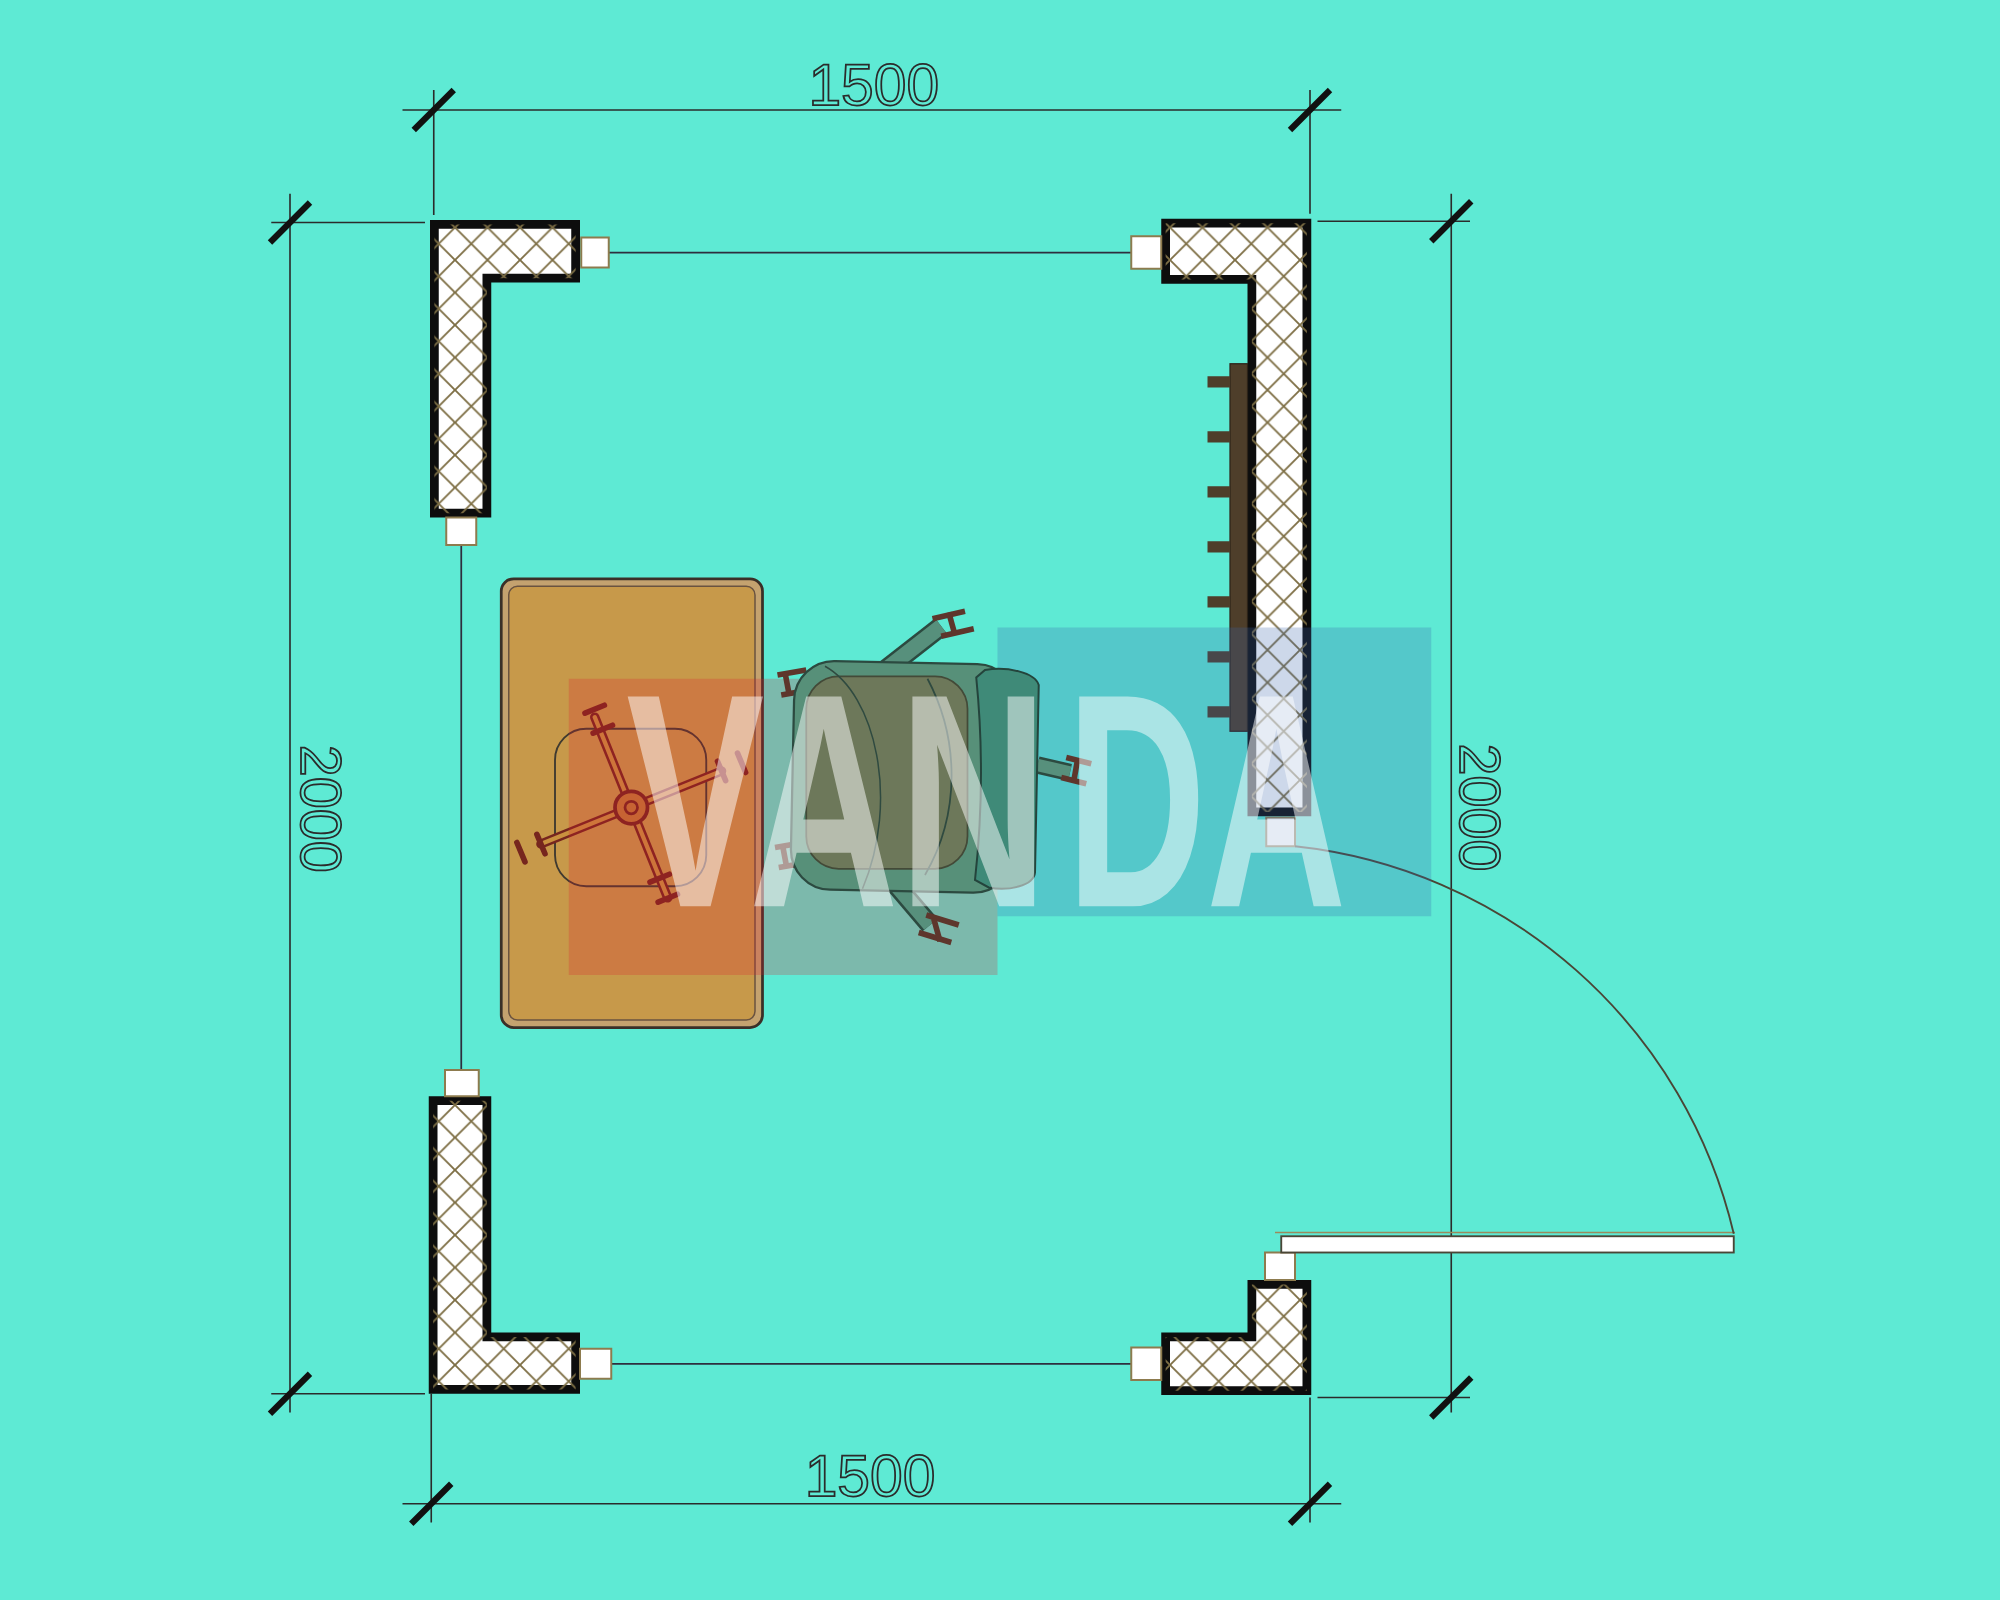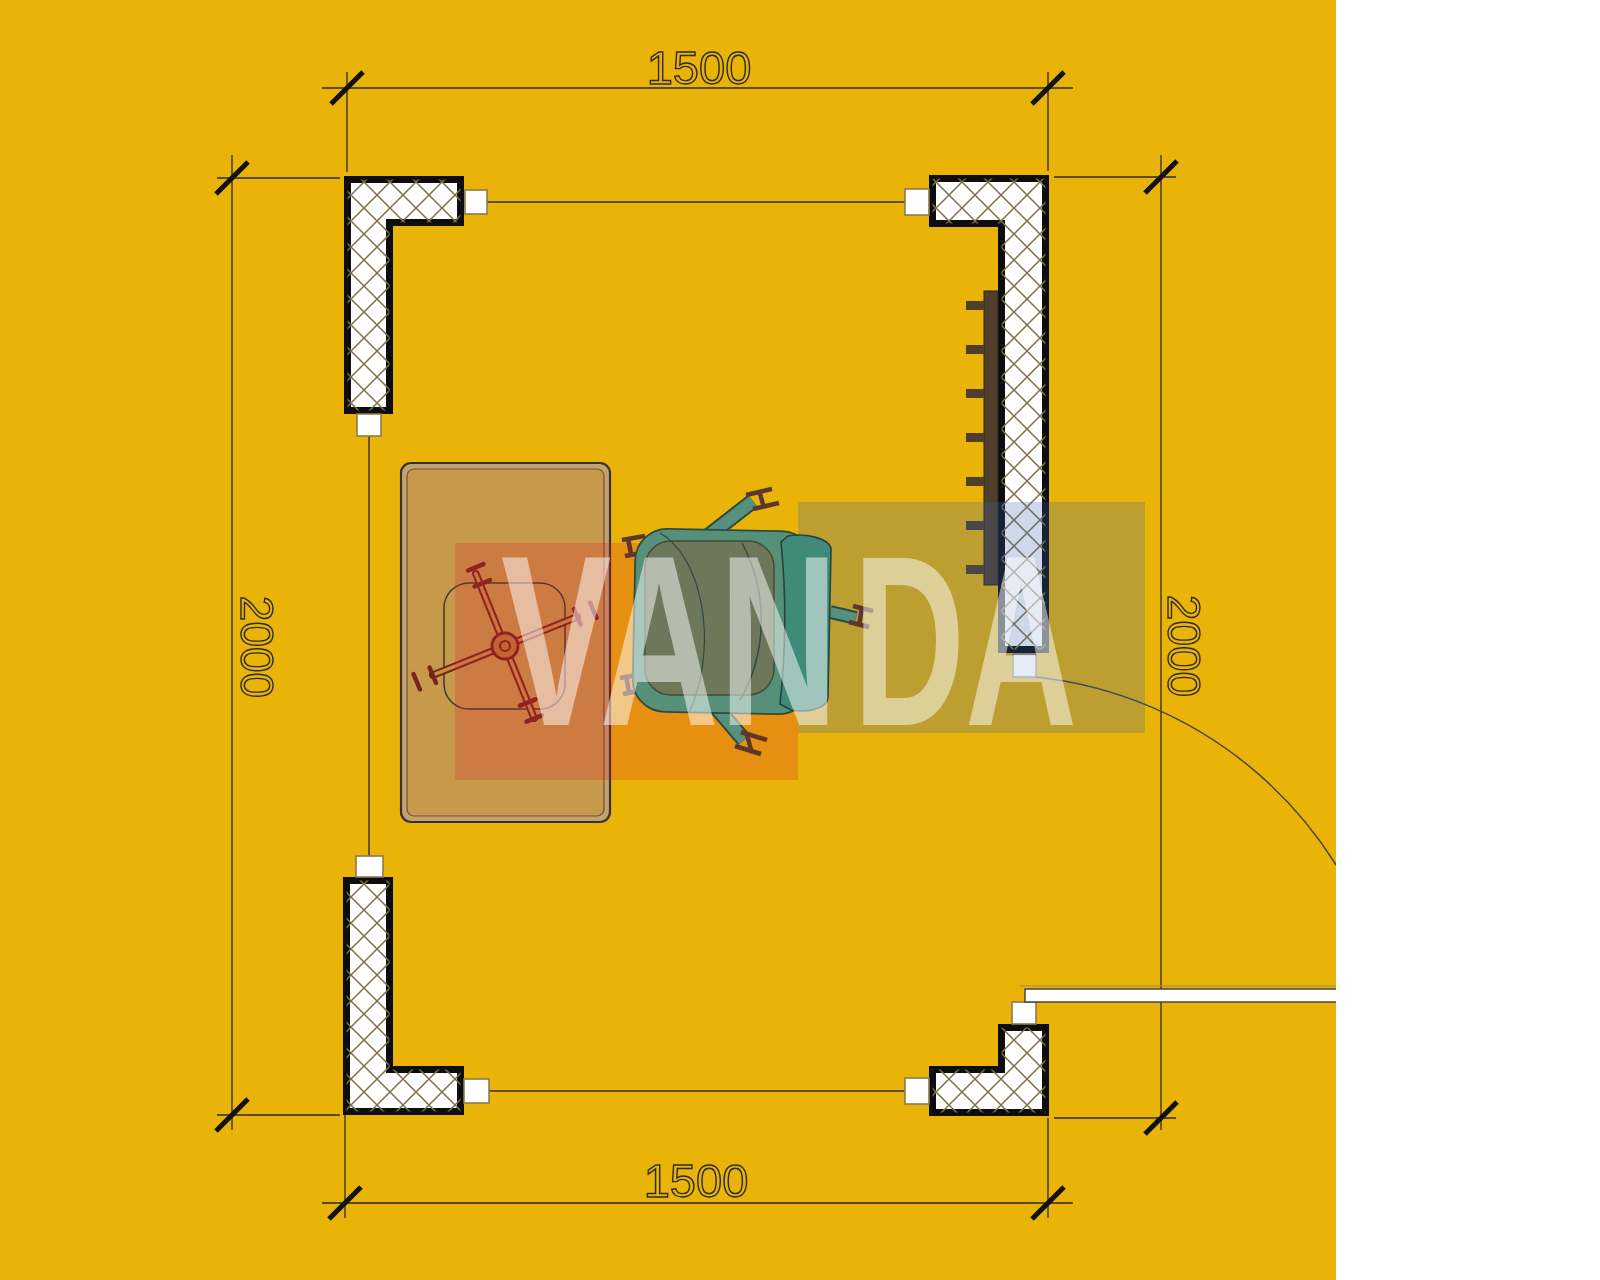--- a/index.html
+++ b/index.html
@@ -1,16 +1,16 @@
 <!DOCTYPE html>
 <html><head>
 <meta charset="utf-8">
 <style>
   html,body{margin:0;padding:0;background:#ffffff;}
-  .page{position:relative;width:1336px;height:1280px;background:#eab308;overflow:hidden;
+  .page{position:relative;width:1600px;height:1280px;background:#5eead4;overflow:hidden;
         font-family:"Liberation Sans", sans-serif;}
   svg{position:absolute;left:0;top:0;}
 </style>
 </head>
 <body>
 <div class="page">
 <svg width="1600" height="1280" viewBox="0 0 1600 1280">
 <defs>
   <pattern id="hx" width="26" height="26" patternUnits="userSpaceOnUse">
     <path d="M-2 28 L28 -2 M-2 -2 L28 28" stroke="#7e6f45" stroke-width="1.5" fill="none"></path>

